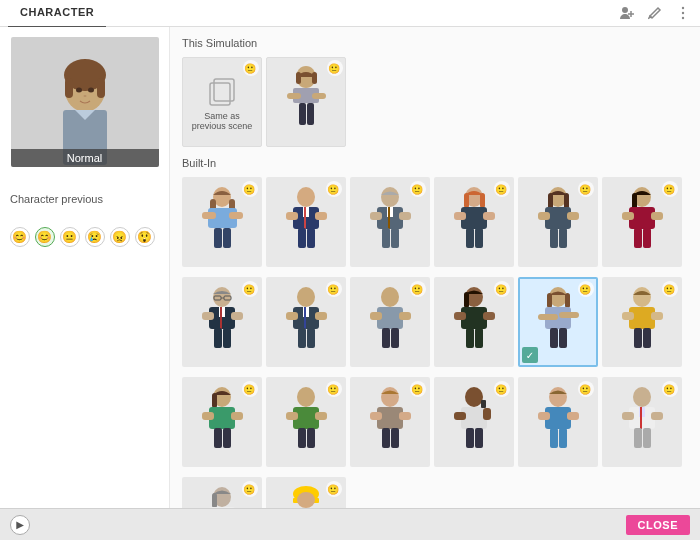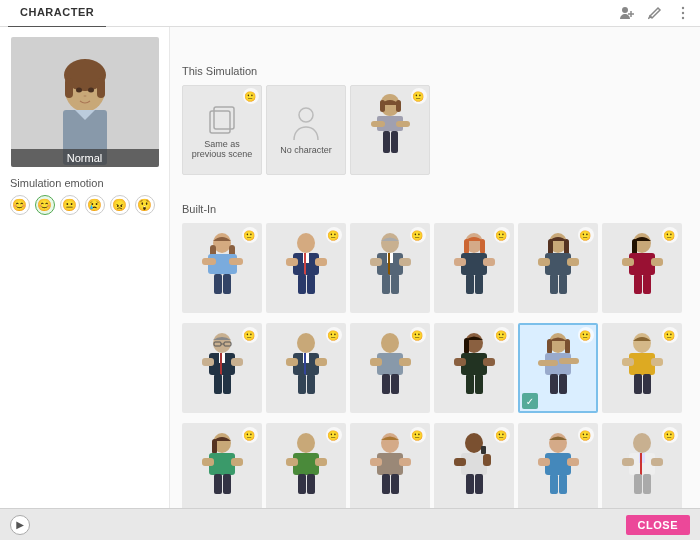--- a/index.html
+++ b/index.html
@@ -64,20 +64,21 @@
     
     .left-panel {
       width: 170px;
       flex-shrink: 0;
       padding: 10px;
       background: #fff;
       border-right: 1px solid #e8e8e8;
       display: flex;
       flex-direction: column;
       align-items: center;
+      gap: 16px;
     }
     .character-preview {
       width: 148px;
       height: 130px;
       background: #d0d0d0;
       display: flex;
       align-items: center;
       justify-content: center;
       overflow: hidden;
       position: relative;
@@ -129,21 +130,20 @@
       overflow-y: auto;
       padding: 10px 12px;
       background: #fafafa;
     }
 
     .section-title {
       font-size: 11px;
       color: #555;
       margin-bottom: 8px;
       font-weight: normal;
-      margin-top: 28px;
     }
 
     
     .char-grid {
       display: flex;
       flex-wrap: wrap;
       gap: 4px;
       margin-bottom: 10px;
     }
 
@@ -319,21 +319,21 @@
 
         <ellipse cx="50" cy="56" rx="1.5" ry="1" fill="#b89068"></ellipse>
 
         <path d="M45 61 Q50 65 55 61" stroke="#aa7755" stroke-width="1.2" fill="none"></path>
 
         <polygon points="40,70 50,80 60,70" fill="#bbccdd"></polygon>
       </svg>
       <div class="character-preview-label">Normal</div>
     </div>
 
-    <div class="character-emotion-label">Simulation emotion</div>
+    <div class="character-emotion-label">Character previous</div>
     <div class="emotion-icons">
       <div class="emotion-icon">😊</div>
       <div class="emotion-icon active">😊</div>
       <div class="emotion-icon">😐</div>
       <div class="emotion-icon">😢</div>
       <div class="emotion-icon">😠</div>
       <div class="emotion-icon">😲</div>
     </div>
   </div>
 
@@ -344,27 +344,20 @@
 
       <div class="sim-item">
         <div class="smile-btn">🙂</div>
         <svg width="36" height="36" viewBox="0 0 36 36">
           <rect x="6" y="10" width="20" height="22" rx="2" fill="none" stroke="#aaa" stroke-width="1.5"></rect>
           <rect x="10" y="6" width="20" height="22" rx="2" fill="none" stroke="#aaa" stroke-width="1.5"></rect>
         </svg>
         <div class="char-item-label">Same as<br>previous scene</div>
       </div>
 
-      <div class="sim-item">
-        <svg width="30" height="38" viewBox="0 0 30 38">
-          <circle cx="15" cy="10" r="7" fill="none" stroke="#bbb" stroke-width="1.5"></circle>
-          <path d="M3 35c0-8 5-13 12-13s12 5 12 13" fill="none" stroke="#bbb" stroke-width="1.5"></path>
-        </svg>
-        <div class="char-item-label">No character</div>
-      </div>
 
       <div class="sim-item" style="position:relative;">
         <div class="smile-btn">🙂</div>
         <svg width="55" height="75" viewBox="0 0 55 75">
           <ellipse cx="27" cy="12" rx="10" ry="11" fill="#c8a878"></ellipse>
           <rect x="14" y="23" width="26" height="15" rx="2" fill="#a0a0b0"></rect>
 
           <rect x="8" y="28" width="14" height="6" rx="3" fill="#c8a878"></rect>
           <rect x="33" y="28" width="14" height="6" rx="3" fill="#c8a878"></rect>
 

